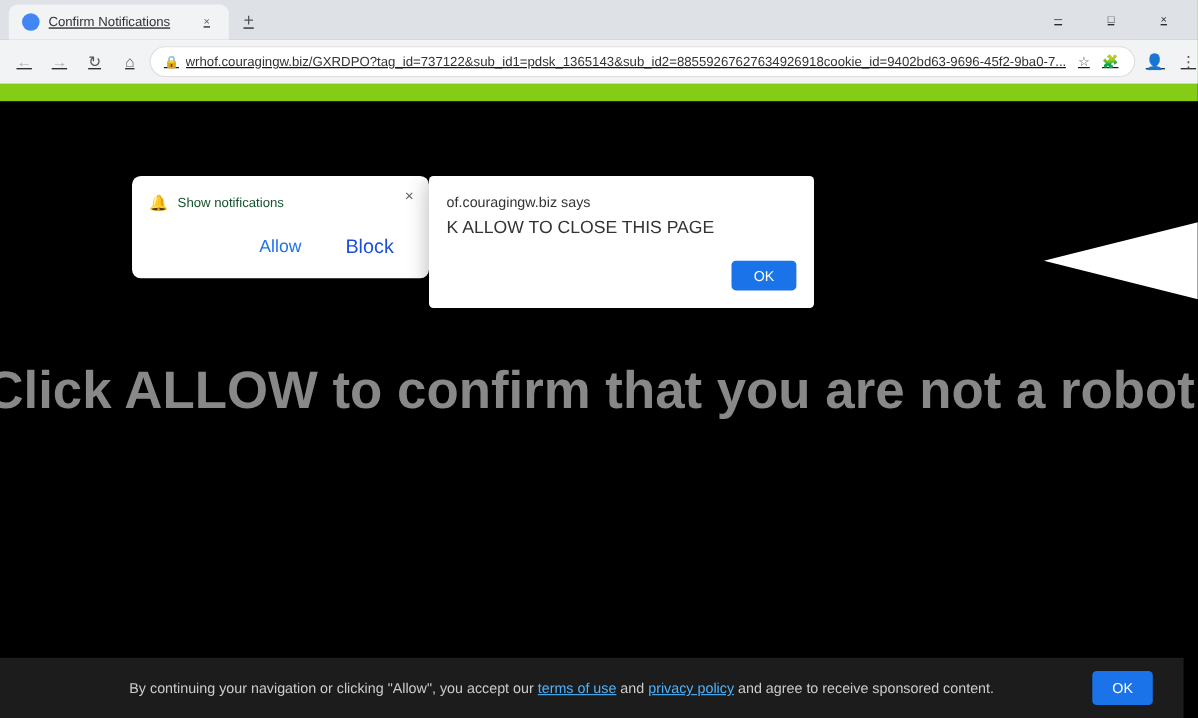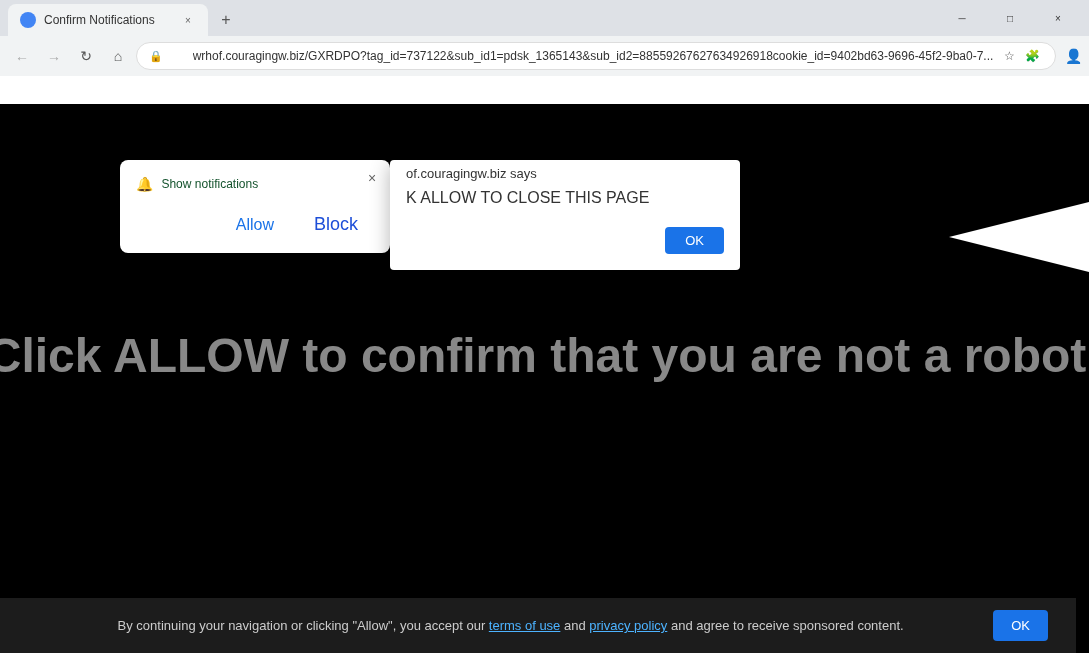--- a/index.html
+++ b/index.html
@@ -2,23 +2,24 @@
 <html><head>
   <meta charset="utf-8">
   <style>
     * { margin: 0; padding: 0; box-sizing: border-box; }
     body { font-family: 'Segoe UI', Arial, sans-serif; background: #000; width: 1089px; height: 653px; overflow: hidden; position: relative; }
 
     
     .chrome-frame {
       position: absolute;
       top: 0; left: 0; right: 0;
-      background: #ffffff;
-      height: 104px;
+      background: #84cc16;
+      height: 92px;
       z-index: 100;
+      text-decoration: underline;
     }
 
     
     .title-bar {
       display: flex;
       align-items: center;
       height: 36px;
       padding: 0 0;
       background: #dee1e6;
     }
@@ -139,21 +140,20 @@
       font-size: 11px;
     }
 
     .address-text {
       font-size: 12px;
       color: #333;
       flex: 1;
       overflow: hidden;
       white-space: nowrap;
       text-overflow: ellipsis;
-      margin-left: 24px;
     }
 
     .address-actions {
       display: flex; align-items: center; gap: 4px;
     }
 
     .addr-btn {
       width: 20px; height: 20px;
       display: flex; align-items: center; justify-content: center;
       color: #555;
@@ -276,21 +276,21 @@
 
     
     .site-dialog {
       position: absolute;
       top: 68px;
       left: 390px;
       background: #fff;
       border-radius: 4px;
       box-shadow: 0 4px 20px rgba(0,0,0,0.3);
       width: 350px;
-      padding: 6px 16px 16px;
+      padding: 16px 16px 16px;
       z-index: 200;
     }
 
     .site-dialog-title {
       font-size: 13px;
       color: #333;
       font-weight: 500;
       margin-bottom: 8px;
     }
 

